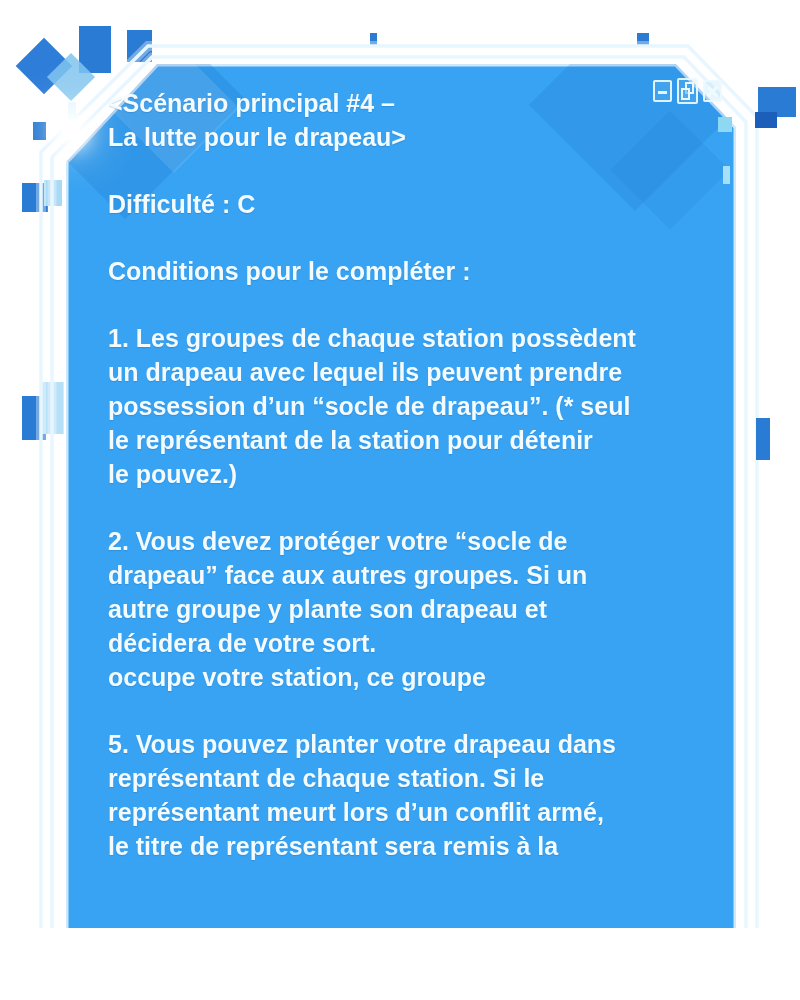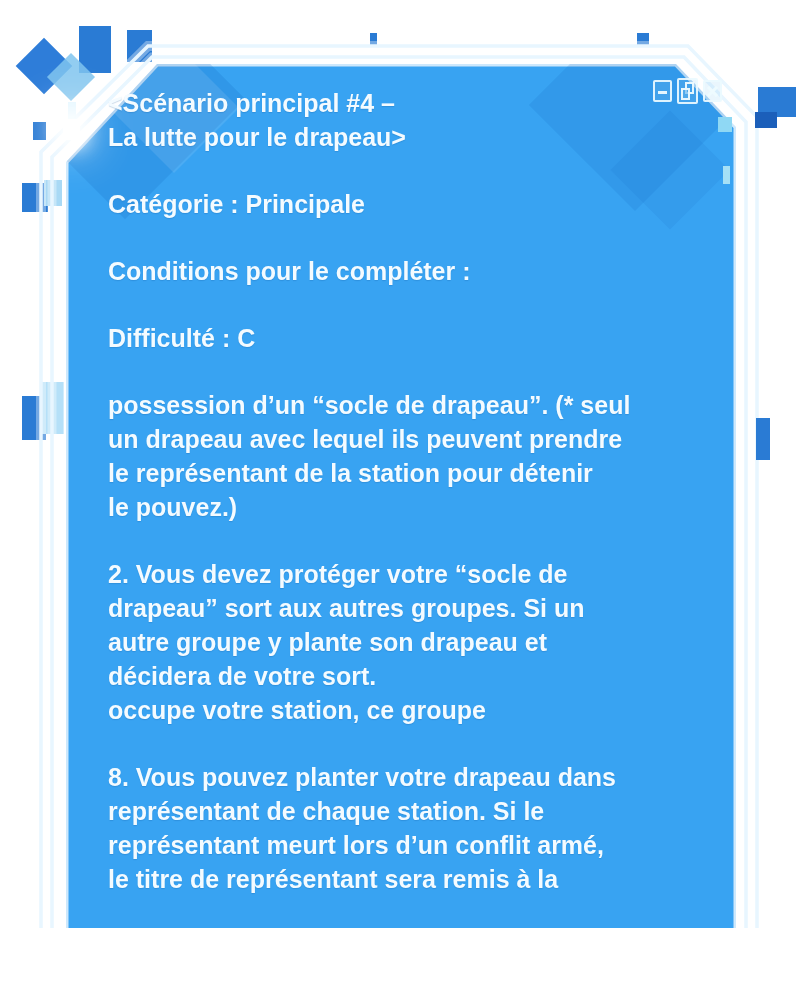--- a/index.html
+++ b/index.html
@@ -135,42 +135,40 @@
       <span class="x2"></span>
     </div>
   </div>
 
   <div class="content">
     <div class="block">
       <div class="line">&lt;Scénario principal #4 –</div>
       <div class="line">La lutte pour le drapeau&gt;</div>
     </div>
     <div class="block">
-      <div class="line">Catégorie : Principale</div>
+      <div class="line">Difficulté : C</div>
     </div>
     <div class="block">
       <div class="line">Conditions pour le compléter :</div>
     </div>
     <div class="block">
-      <div class="line">Difficulté : C</div>
-    </div>
-    <div class="block">
+      <div class="line">1. Les groupes de chaque station possèdent</div>
+      <div class="line">un drapeau avec lequel ils peuvent prendre</div>
       <div class="line">possession d’un “socle de drapeau”. (* seul</div>
-      <div class="line">un drapeau avec lequel ils peuvent prendre</div>
       <div class="line">le représentant de la station pour détenir</div>
       <div class="line">le pouvez.)</div>
     </div>
     <div class="block">
       <div class="line">2. Vous devez protéger votre “socle de</div>
-      <div class="line">drapeau” sort aux autres groupes. Si un</div>
+      <div class="line">drapeau” face aux autres groupes. Si un</div>
       <div class="line">autre groupe y plante son drapeau et</div>
       <div class="line">décidera de votre sort.</div>
       <div class="line">occupe votre station, ce groupe</div>
     </div>
     <div class="block">
-      <div class="line">8. Vous pouvez planter votre drapeau dans</div>
+      <div class="line">5. Vous pouvez planter votre drapeau dans</div>
       <div class="line">représentant de chaque station. Si le</div>
       <div class="line">représentant meurt lors d’un conflit armé,</div>
       <div class="line">le titre de représentant sera remis à la</div>
     </div>
   </div>
 
 </div>
 
 </body></html>

